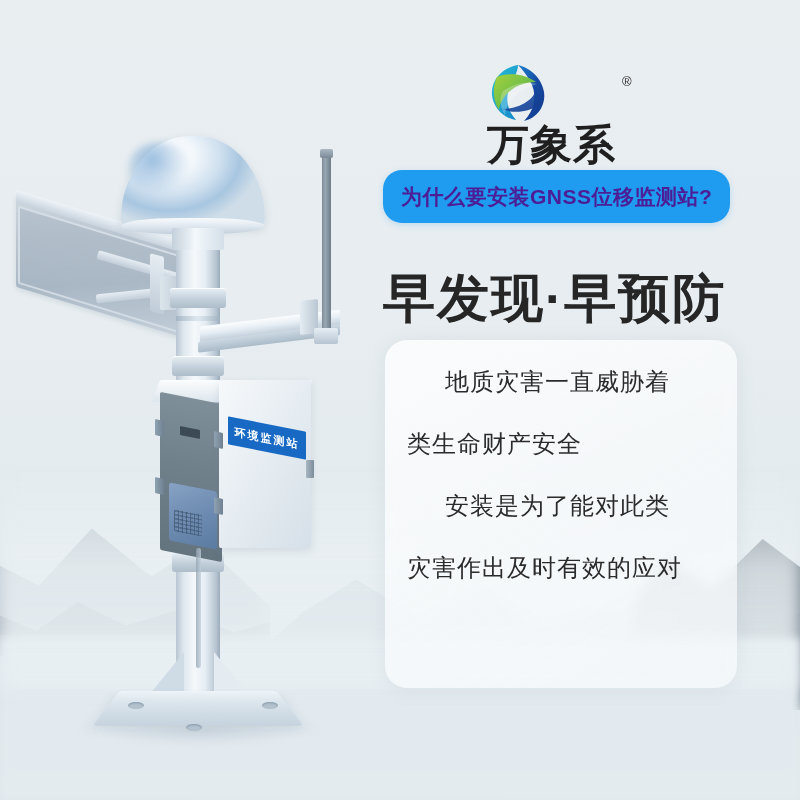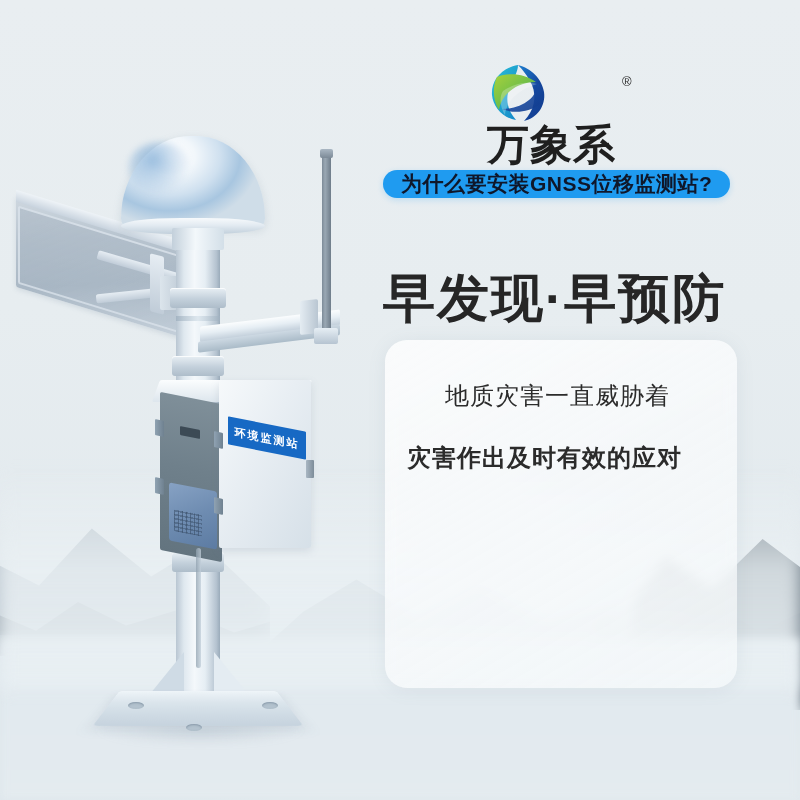--- a/index.html
+++ b/index.html
@@ -101,27 +101,27 @@
     position: absolute;
     left: 622px; top: 74px;
     font-size: 13px;
     color: #2a2a2a;
   }
 
   
   .pill {
     position: absolute;
     left: 383px; top: 170px;
-    height: 28px;
+    height: 53px;
     padding: 0 18px;
     display: flex;
     align-items: center;
     background: #1f9bf0;
     border-radius: 19px;
-    color: #0f172a;
+    color: #4c1d95;
     font-size: 21px;
     font-weight: bold;
     letter-spacing: .5px;
     white-space: nowrap;
     box-shadow: 0 2px 6px rgba(31,155,240,.22);
   }
 
   
   .headline {
     position: absolute;
@@ -139,32 +139,32 @@
     position: absolute;
     left: 385px; top: 340px;
     width: 352px; height: 348px;
     border-radius: 22px;
     background: linear-gradient(150deg, rgba(255,255,255,.80) 0%, rgba(252,253,254,.70) 45%, rgba(248,251,252,.62) 100%);
     box-shadow: 0 2px 18px rgba(110,130,145,.10);
     backdrop-filter: blur(6px);
     overflow: hidden;
   }
   .card-inner {
-    padding: 44px 22px 0 22px;
+    padding: 30px 22px 0 22px;
   }
   .card-line {
     font-size: 24px;
     color: #2b2b2b;
     line-height: 1;
     margin-bottom: 38px;
     white-space: nowrap;
     letter-spacing: 1px;
   }
   .card-line.indent { text-indent: 38px; }
-  .card-line.last { margin-bottom: 0; font-weight: bold; }
+  .card-line.last { margin-bottom: 0; }
 
   
   .device { position: absolute; left: 0; top: 0; width: 400px; height: 800px; }
 
   
   .pole {
     position: absolute;
     left: 176px; top: 196px;
     width: 44px; height: 506px;
     background: linear-gradient(90deg, #b9c6d2 0%, #dfe8ef 18%, #f4f8fb 42%, #e6eef4 66%, #b4c2cf 92%, #9aabba 100%);
@@ -566,17 +566,19 @@
   </div>
   <div class="logo-reg">®</div>
 
   <div class="pill">为什么要安装GNSS位移监测站?</div>
 
   <div class="headline">早发现·早预防</div>
 
   <div class="card">
     <div class="card-inner">
       <div class="card-line indent">地质灾害一直威胁着</div>
+      <div class="card-line">类生命财产安全</div>
+      <div class="card-line indent">安装是为了能对此类</div>
       <div class="card-line last">灾害作出及时有效的应对</div>
     </div>
   </div>
 
 </div>
 
 </body></html>

